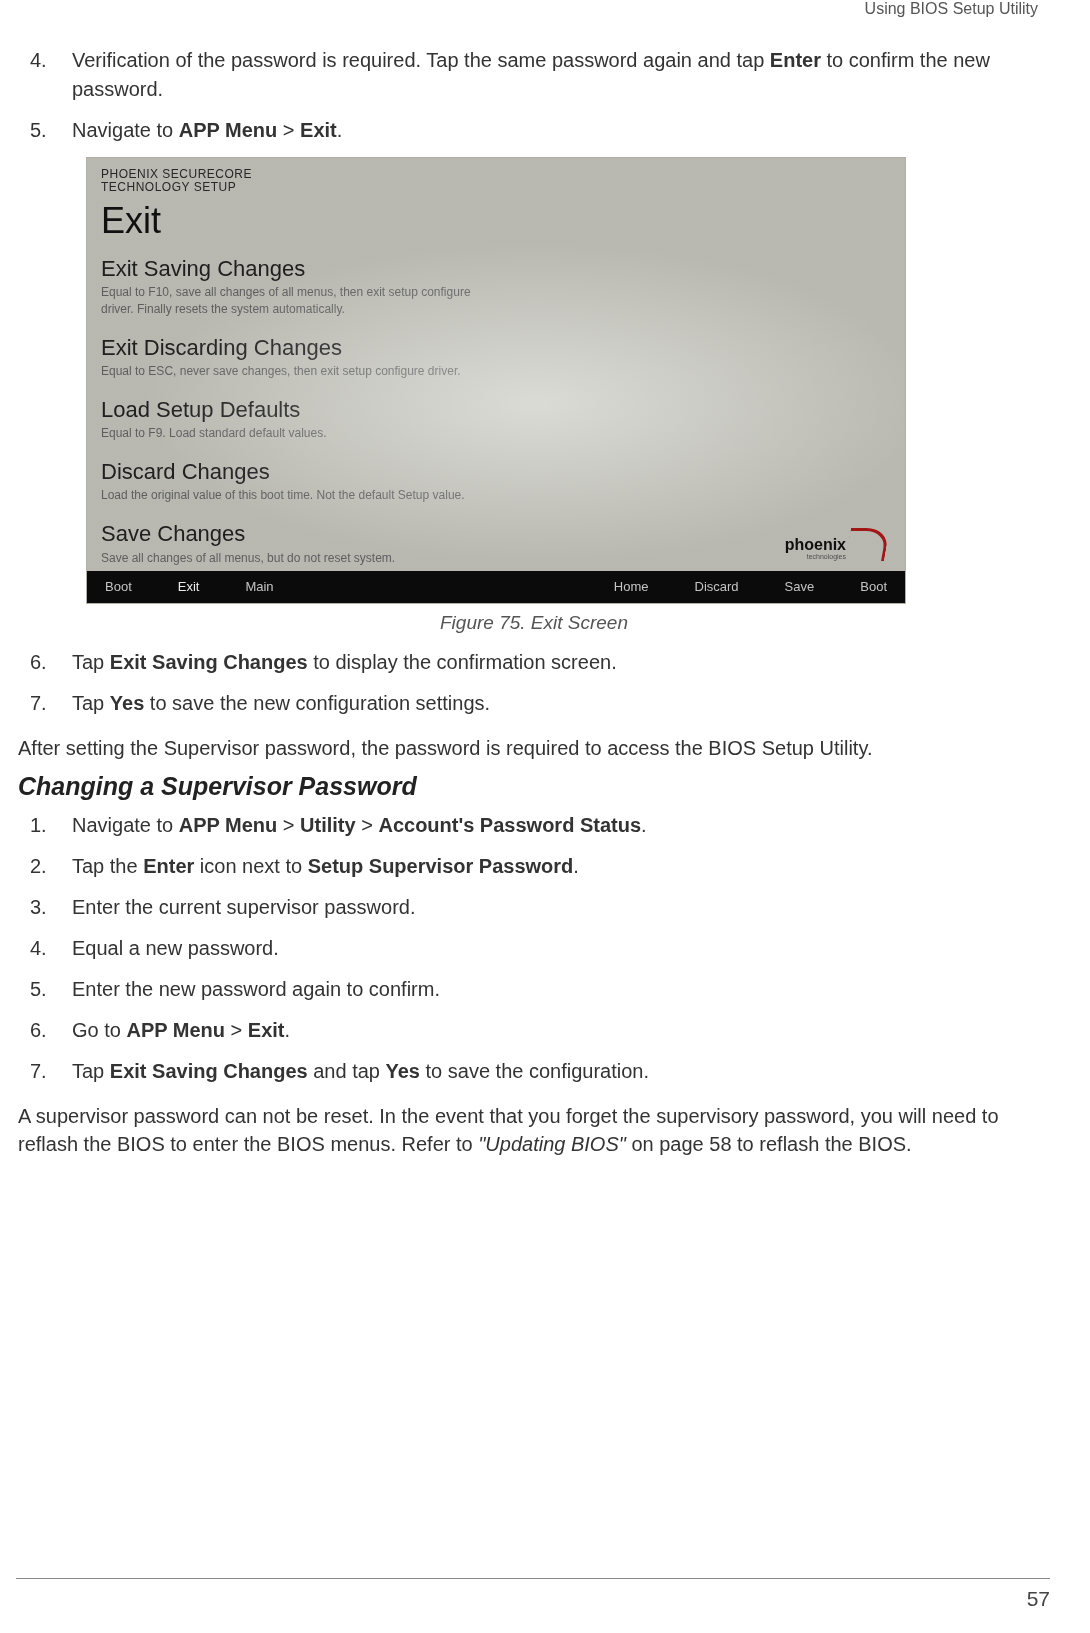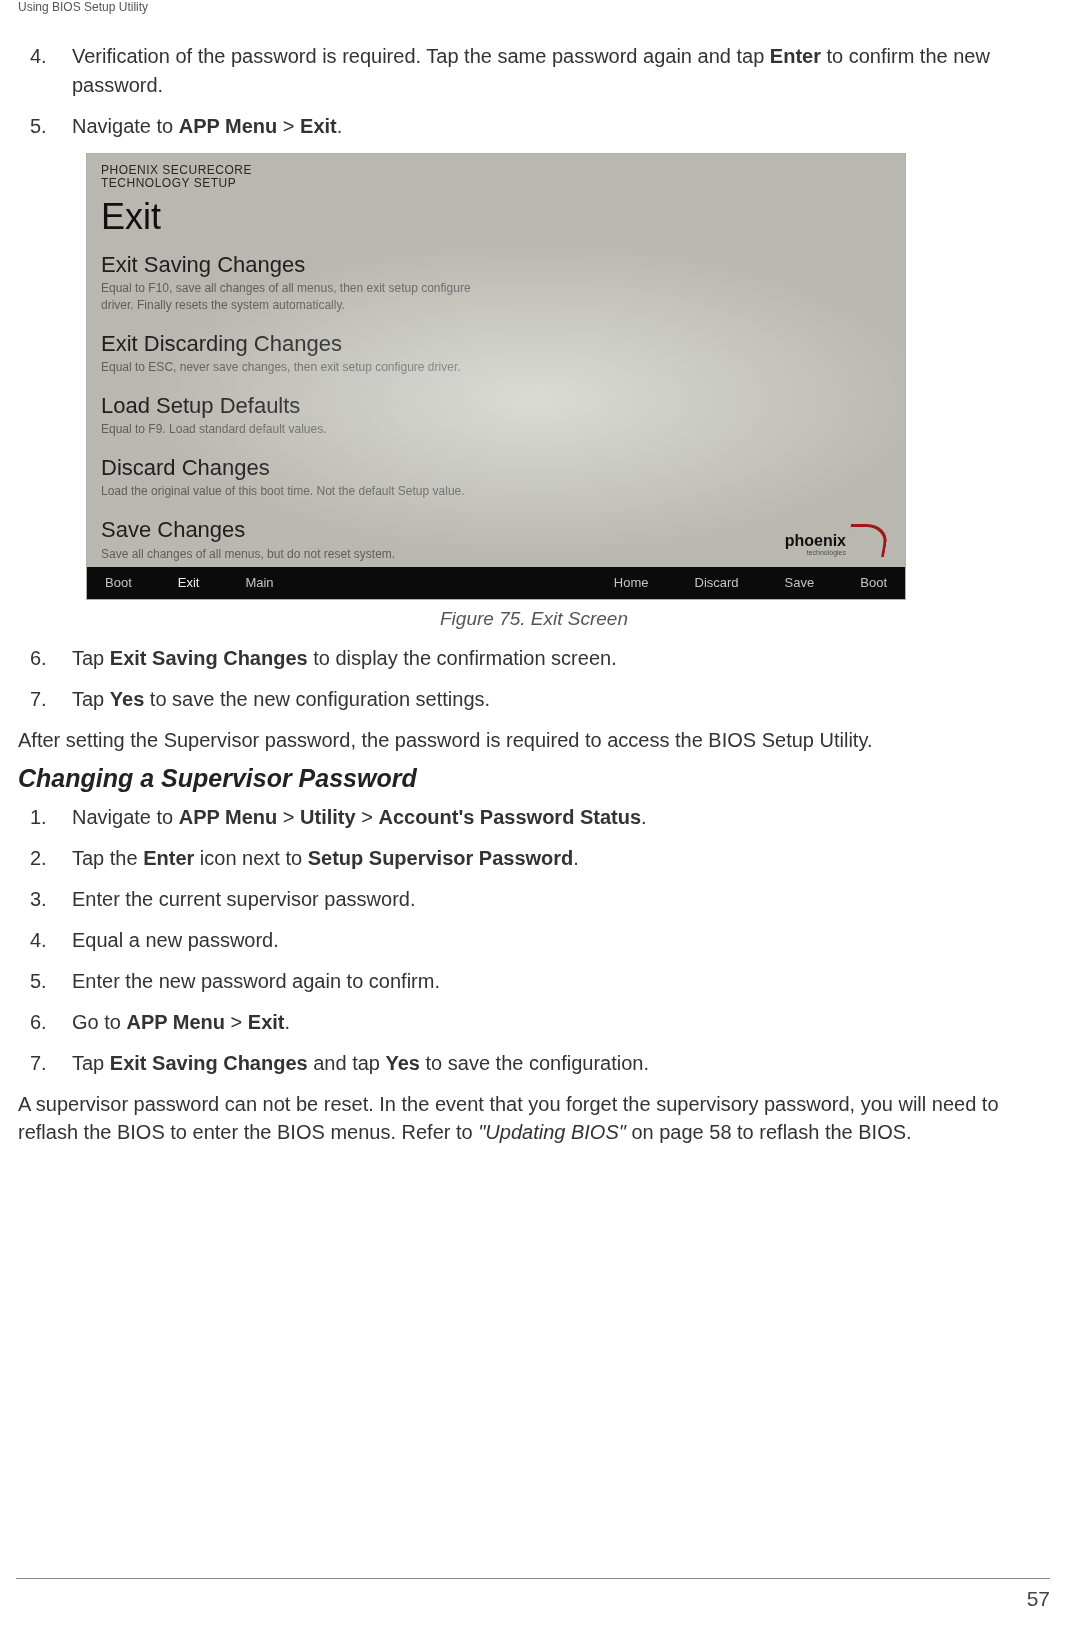--- a/index.html
+++ b/index.html
@@ -7,23 +7,24 @@
     background: #fff;
     margin: 0;
     padding: 24px 40px 20px 18px;
     color: #222;
     width: 1090px;
     box-sizing: border-box;
     min-height: 1633px;
     position: relative;
   }
   .header-right {
+    text-align: right;
     color: #555;
-    font-size: 12px;
-    margin: -24px 4px 28px 0;
+    font-size: 16px;
+    margin: -24px 12px 28px 0;
   }
   .content { padding: 0 0 0 0; }
   .ol-item {
     display: flex;
     margin: 0 0 12px 0;
     font-size: 20px;
     line-height: 1.45;
     color: #333;
   }
   .ol-item .num {
@@ -133,21 +134,21 @@
     text-align:center;
     font-style: italic;
     color:#555;
     font-size:19px;
     margin:4px 0 14px 0;
   }
   .para {
     font-size:20px;
     line-height:1.4;
     color:#333;
-    margin: 8px 0 10px 0;
+    margin: 16px 0 10px 0;
   }
   .section-h {
     font-size:25px;
     font-weight:700;
     font-style:italic;
     color:#222;
     margin: 9px 0 10px 0;
   }
   .reference-it { font-style: italic; }
   .footer-line {

